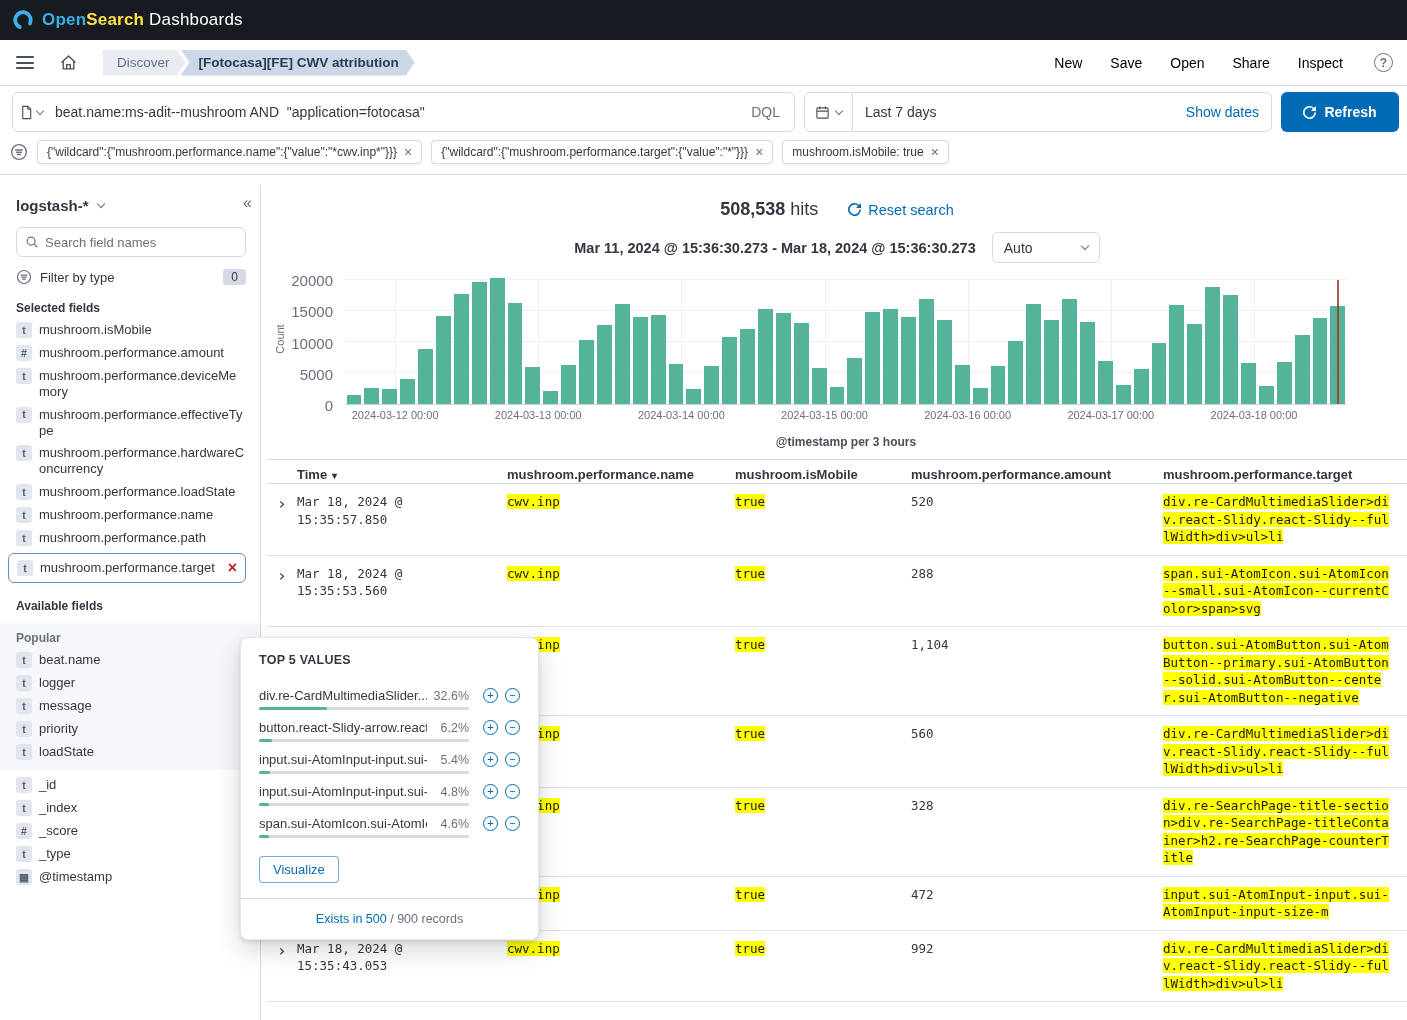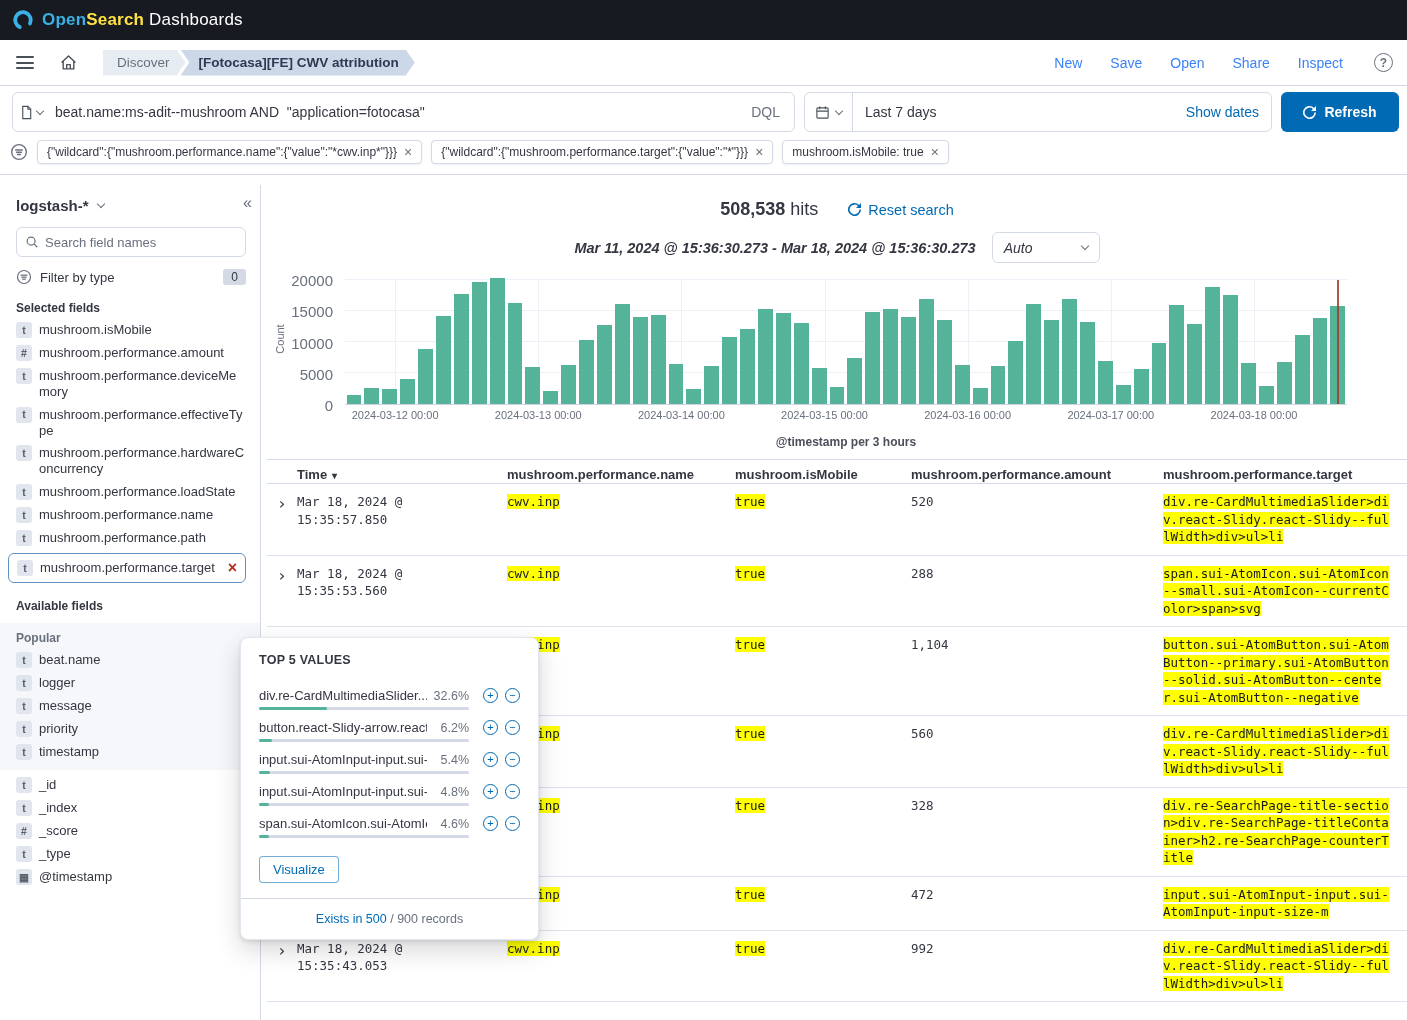--- a/index.html
+++ b/index.html
@@ -18,21 +18,21 @@
   .burger{width:18px;display:flex;flex-direction:column;gap:3.5px;margin-right:26px;cursor:pointer;}
   .burger i{height:2px;background:#4a5058;border-radius:1px;}
   .home-btn{margin-right:26px;display:flex;align-items:center;}
   .crumbs{display:flex;align-items:center;}
   .crumb{height:26px;display:flex;align-items:center;font-size:13.5px;}
   .crumb1{background:#e7ecf3;color:#69707d;padding:0 16px 0 14px;
     clip-path:polygon(0 0,calc(100% - 9px) 0,100% 50%,calc(100% - 9px) 100%,0 100%);}
   .crumb2{background:#ccd7e8;color:#2c3a52;font-weight:600;margin-left:-5px;padding:0 16px 0 18px;
     clip-path:polygon(0 0,calc(100% - 9px) 0,100% 50%,calc(100% - 9px) 100%,0 100%,9px 50%);}
   .hdr-actions{margin-left:auto;display:flex;gap:28px;align-items:center;margin-right:48px;}
-  .hdr-action{color:#3b82f6;font-size:14px;cursor:pointer;text-decoration:none;}
+  .hdr-action{color:#000000;font-size:14px;cursor:pointer;text-decoration:none;}
   .help-circle{position:absolute;right:14px;width:19px;height:19px;border:1.4px solid #69707d;border-radius:50%;
     color:#69707d;font-size:12px;font-weight:700;display:flex;align-items:center;justify-content:center;}
 
   
   .searchrow{display:flex;align-items:center;padding:6px 8px 6px 12px;gap:9px;height:52px;}
   .qgroup{flex:1;height:40px;border:1px solid #d3dae6;border-radius:6px;background:#fff;display:flex;align-items:center;overflow:hidden;}
   .qicon{padding:0 8px 0 6px;display:flex;align-items:center;gap:3px;cursor:pointer;}
   .chev{display:inline-block;width:6px;height:6px;border-right:1.6px solid #69707d;border-bottom:1.6px solid #69707d;
     transform:rotate(45deg);margin-top:-3px;}
   .qinput{flex:1;border:none;outline:none;font-size:14px;color:#343741;font-family:"Liberation Sans",sans-serif;padding:0 4px;}
@@ -73,21 +73,21 @@
   .fremove{margin-left:auto;color:#bd271e;font-size:16px;font-weight:700;line-height:12px;cursor:pointer;}
   .popular-block{margin:10px -14px 0 -16px;padding:8px 14px 10px 16px;background:#f5f7fa;}
   .pop-label{font-size:12px;font-weight:700;color:#69707d;}
 
   
   .main{position:absolute;left:267px;top:185px;right:0;bottom:0;background:#fff;overflow:hidden;}
   .hits-row{margin-top:14px;display:flex;justify-content:center;align-items:center;gap:30px;}
   .hits{font-size:18px;color:#343741;}
   .hits-num{font-weight:700;}
   .reset{display:flex;align-items:center;gap:7px;color:#006bb4;font-size:14.5px;cursor:pointer;text-decoration:none;}
-  .range-row{margin-top:12px;display:flex;justify-content:center;align-items:center;gap:16px;font-style:italic;}
+  .range-row{margin-top:12px;display:flex;justify-content:center;align-items:center;gap:16px;}
   .range{font-size:14.5px;font-weight:600;color:#343741;}
   .interval-select{width:108px;height:31px;border:1px solid #d3dae6;border-radius:6px;background:#fff;display:flex;
     align-items:center;justify-content:space-between;padding:0 11px;font-size:14px;color:#343741;cursor:pointer;}
 
   
   .chart{margin-top:12px;position:relative;height:182px;}
   .ylab-axis{position:absolute;left:-2px;top:58px;transform:rotate(-90deg);font-size:11px;color:#69707d;}
   .ylabels{position:absolute;left:0;top:5px;width:70px;height:125px;}
   .ylabels span{position:absolute;right:4px;font-size:15px;color:#69707d;transform:translateY(50%);margin-left:40px;}
   .plot{position:absolute;left:78px;top:5px;width:1002px;height:125px;border-bottom:1px solid #cdd4e0;}
@@ -289,21 +289,21 @@
         <div class="field-row">
           <span class="fbadge">t</span>
           <span class="flabel">message</span>
         </div>
         <div class="field-row">
           <span class="fbadge">t</span>
           <span class="flabel">priority</span>
         </div>
         <div class="field-row">
           <span class="fbadge">t</span>
-          <span class="flabel">timestamp</span>
+          <span class="flabel">loadState</span>
         </div>
       </div>
   </div>
   <div>
       <div class="field-row">
         <span class="fbadge">t</span>
         <span class="flabel">_id</span>
       </div>
       <div class="field-row">
         <span class="fbadge">t</span>

